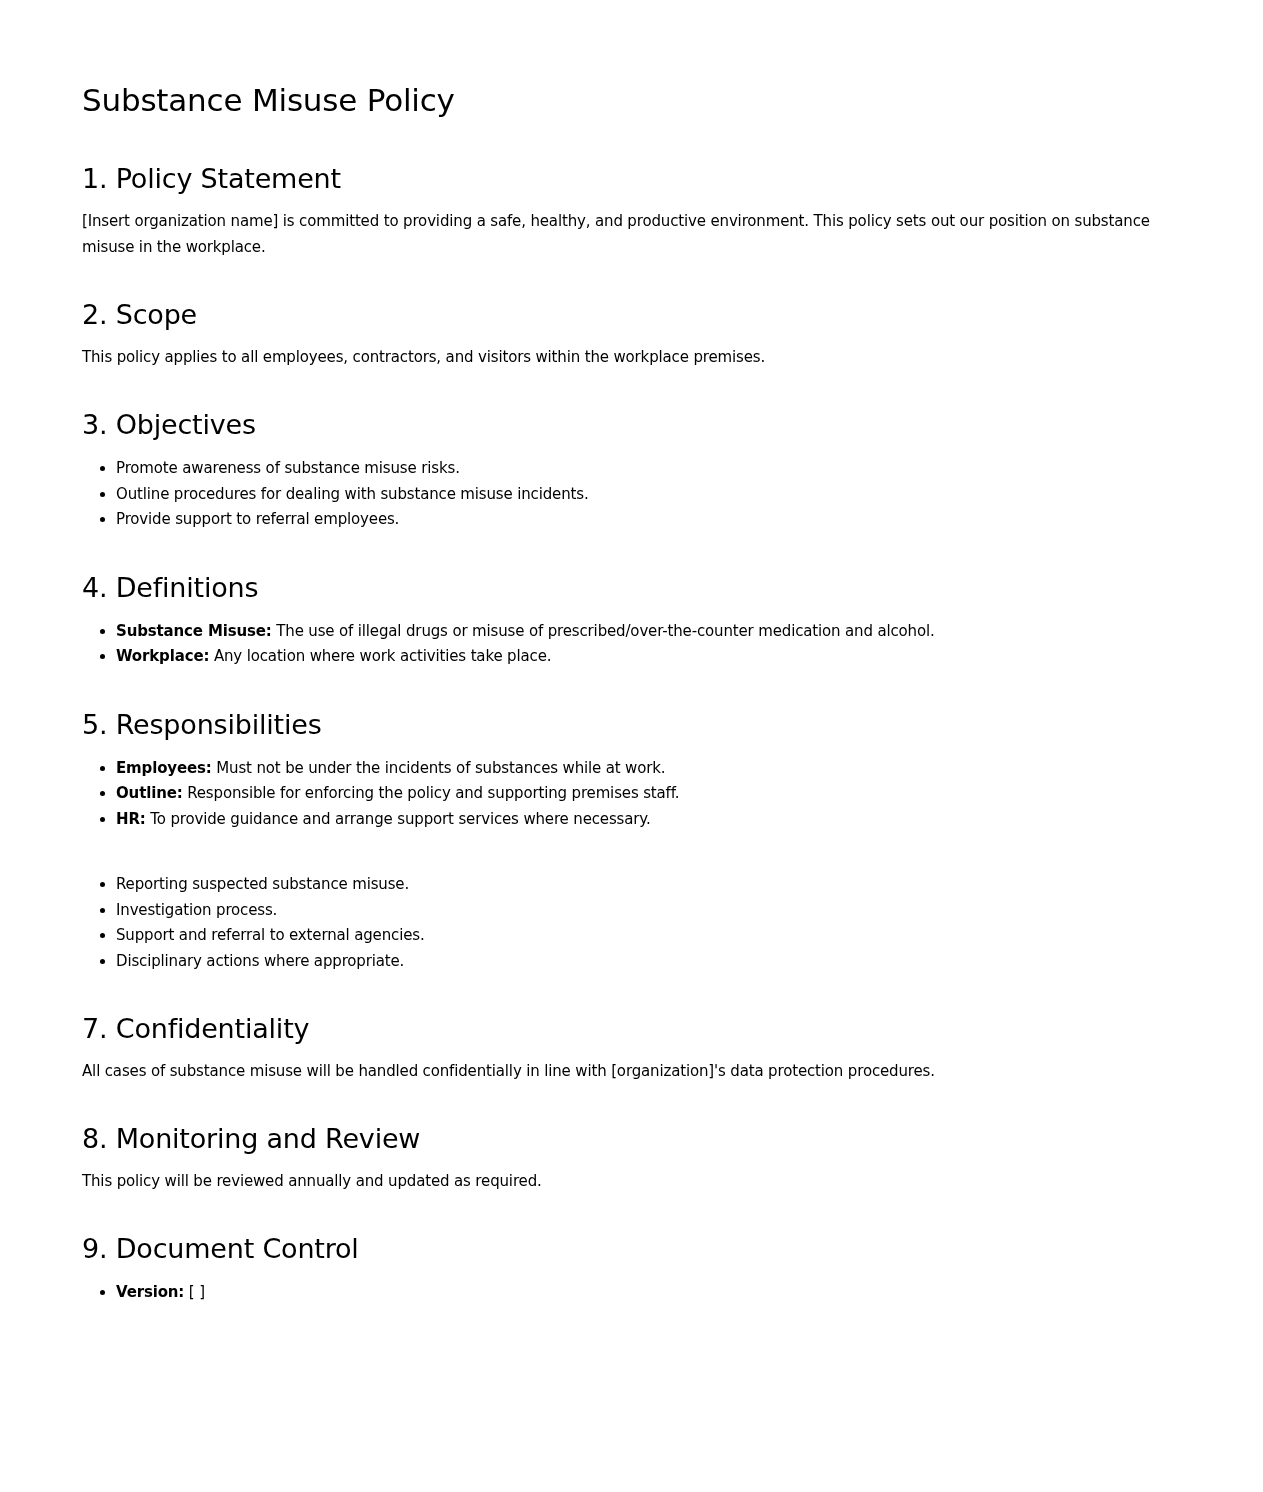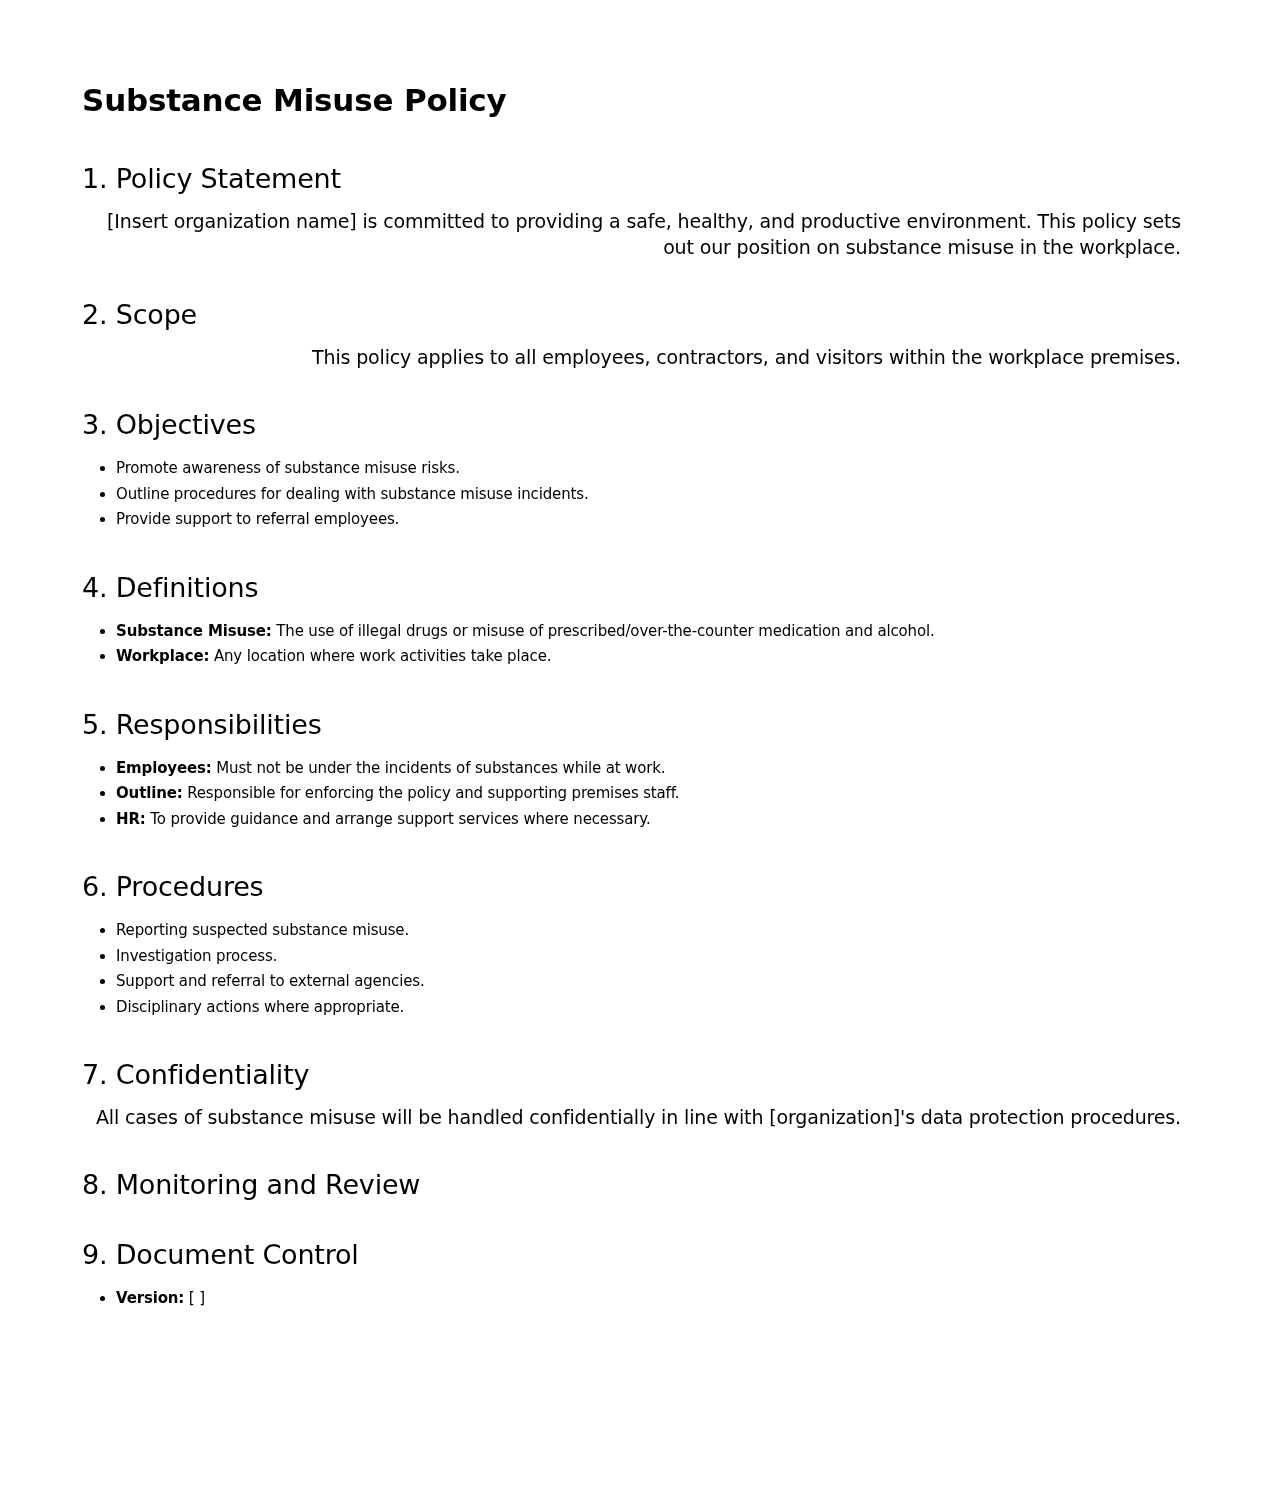--- a/index.html
+++ b/index.html
@@ -3,28 +3,28 @@
 <meta charset="utf-8">
 <style>
   html, body { margin: 0; padding: 0; background: #ffffff; }
   body {
     width: 1263px; min-height: 1492px;
     font-family: "DejaVu Sans", "Liberation Sans", sans-serif;
     color: #000;
   }
   .page { padding: 78px 82px 0 82px; max-width: 1100px; }
   h1 {
-    font-size: 31px; font-weight: 700; margin: 0 0 42px 0; line-height: 44px; letter-spacing: -0.2px;
+    font-size: 31px; font-weight: 400; margin: 0 0 42px 0; line-height: 44px; letter-spacing: -0.2px;
   }
   h2 {
     font-size: 27px; font-weight: 500; margin: 0 0 14px 0; line-height: 30px; letter-spacing: -0.2px;
   }
   section { margin-bottom: 40px; }
   p {
-    font-size: 19px; line-height: 26px; margin: 0; letter-spacing: -0.15px; text-align: right;
+    font-size: 15px; line-height: 26px; margin: 0; letter-spacing: -0.15px;
   }
   ul { margin: 16px; padding-left: 18px; }
   li {
     font-size: 15px; line-height: 25.5px; letter-spacing: -0.15px;
   }
   li b { font-weight: 700; }
 </style>
 </head>
 <body>
 
@@ -61,36 +61,36 @@
   <section>
     <h2>5. Responsibilities</h2>
     <ul>
       <li><b>Employees:</b><span> Must not be under the incidents of substances while at work.</span></li>
       <li><b>Outline:</b><span> Responsible for enforcing the policy and supporting premises staff.</span></li>
       <li><b>HR:</b><span> To provide guidance and arrange support services where necessary.</span></li>
     </ul>
   </section>
 
   <section>
-    <h2>6. Procedures</h2>
     <ul>
       <li>Reporting suspected substance misuse.</li>
       <li>Investigation process.</li>
       <li>Support and referral to external agencies.</li>
       <li>Disciplinary actions where appropriate.</li>
     </ul>
   </section>
 
   <section>
     <h2>7. Confidentiality</h2>
     <p>All cases of substance misuse will be handled confidentially in line with [organization]'s data protection procedures.</p>
   </section>
 
   <section>
     <h2>8. Monitoring and Review</h2>
+    <p>This policy will be reviewed annually and updated as required.</p>
   </section>
 
   <section>
     <h2>9. Document Control</h2>
     <ul>
       <li><b>Version:</b><span> [ ]</span></li>
     </ul>
   </section>
 </div>
 

